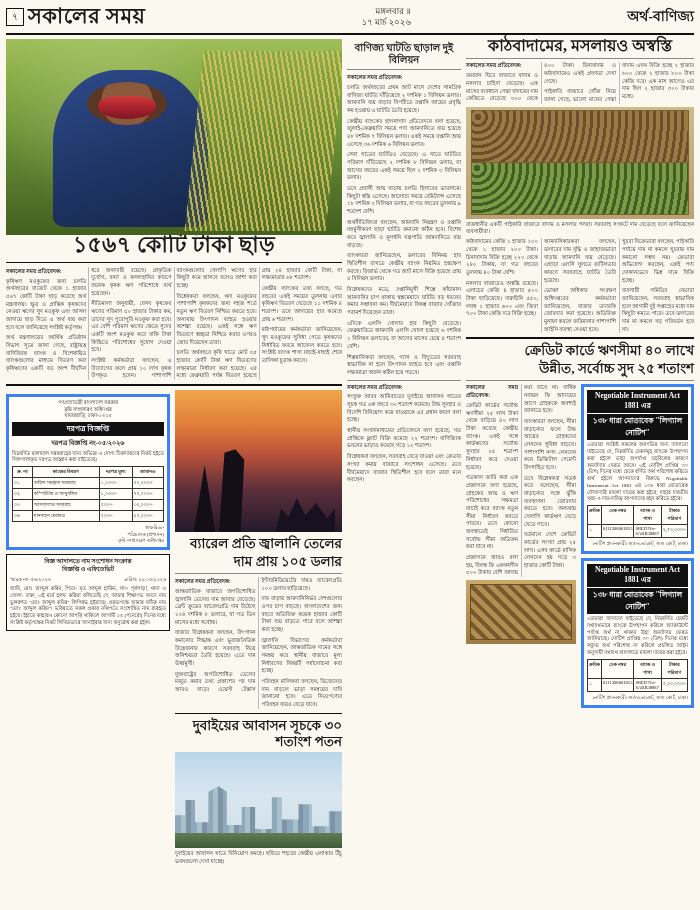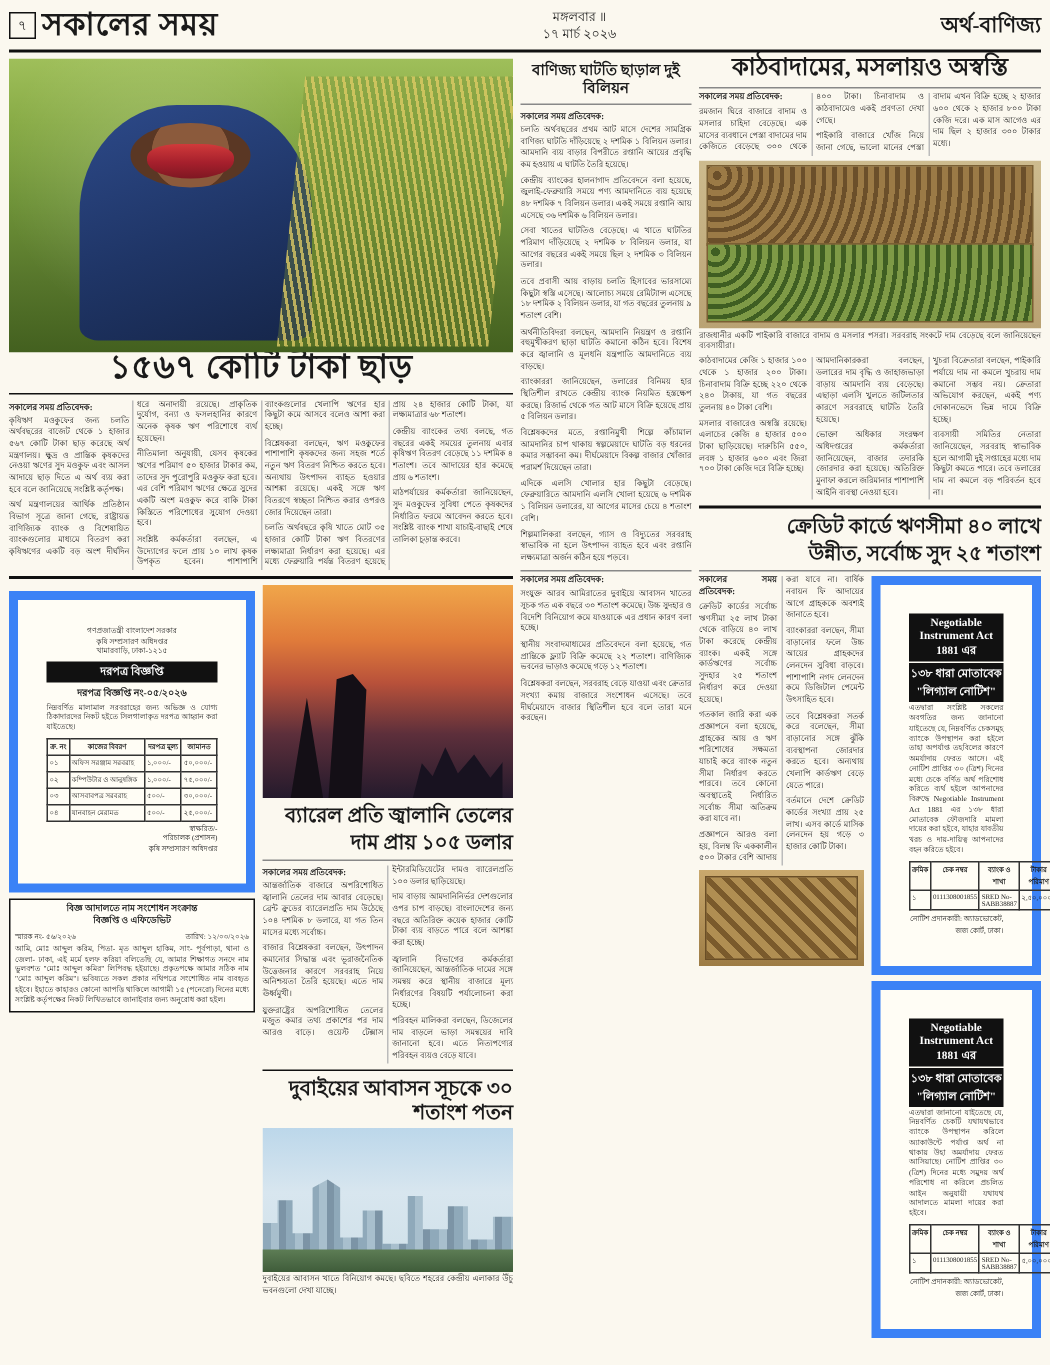--- a/index.html
+++ b/index.html
@@ -11,21 +11,21 @@
     overflow:hidden;
     position:relative;
   }
   .page{width:700px;height:910px;position:relative;box-sizing:border-box;padding:4px 6px;}
 
   
   .masthead{display:flex;align-items:center;justify-content:space-between;border-bottom:2px solid #111;padding-bottom:3px;height:26px;}
   .mast-left{display:flex;align-items:center;gap:4px;}
   .pagebadge{width:16px;height:16px;border:1px solid #111;display:flex;align-items:center;justify-content:center;font-size:9px;}
   .logo{font-size:21px;font-weight:bold;letter-spacing:.5px;}
-  .mast-center{text-align:center;font-size:8.5px;line-height:1.25;}
+  .mast-center{text-align:right;font-size:8.5px;line-height:1.25;}
   .mast-right{font-size:14px;font-weight:bold;}
 
   
   .cols{display:flex;gap:5px;margin-top:4px;height:874px;}
   .colA{width:336px;}
   .colB{width:114px;}
   .colC{width:228px;}
 
   .photo{position:relative;overflow:hidden;border:0;}
   .cap{font-size:5.4px;line-height:1.35;text-align:justify;margin-top:2px;color:#222;}
@@ -40,21 +40,21 @@
   .body p{margin:0 0 3px;}
   .rule{border-top:1px solid #111;margin:4px 0;}
   .rule2{border-top:2px solid #111;margin:4px 0;}
   .thin{border-top:1px solid #888;margin:3px 0;}
 
   .two{column-count:2;column-gap:6px;column-rule:1px solid #bbb;}
   .three{column-count:3;column-gap:6px;column-rule:1px solid #bbb;}
   .four{column-count:4;column-gap:5px;column-rule:1px solid #bbb;}
 
   
-  .notice{border:6px solid #3b82f6;padding:19px;margin-top:4px;background:#fffdf5;}
+  .notice{border:3px solid #3b82f6;padding:3px;margin-top:4px;background:#fffdf5;}
   .notice .nh{background:#111;color:#fff;text-align:center;font-size:7.5px;font-weight:bold;padding:1px 0;}
   .notice .nsub{text-align:center;font-size:6.4px;font-weight:bold;margin:2px 0;}
   .notice .ntxt{font-size:5px;line-height:1.35;text-align:justify;}
   table.nt{width:100%;border-collapse:collapse;margin-top:2px;font-size:4.6px;}
   table.nt td,table.nt th{border:1px solid #333;padding:1px;vertical-align:top;}
   table.nt th{font-weight:bold;text-align:center;}
 
   .ad{border:1px solid #111;padding:3px;margin-top:4px;text-align:center;background:#fffdf6;}
   .ad .ah{font-size:6px;font-weight:bold;line-height:1.3;}
   .ad .at{font-size:5px;line-height:1.35;text-align:justify;}

